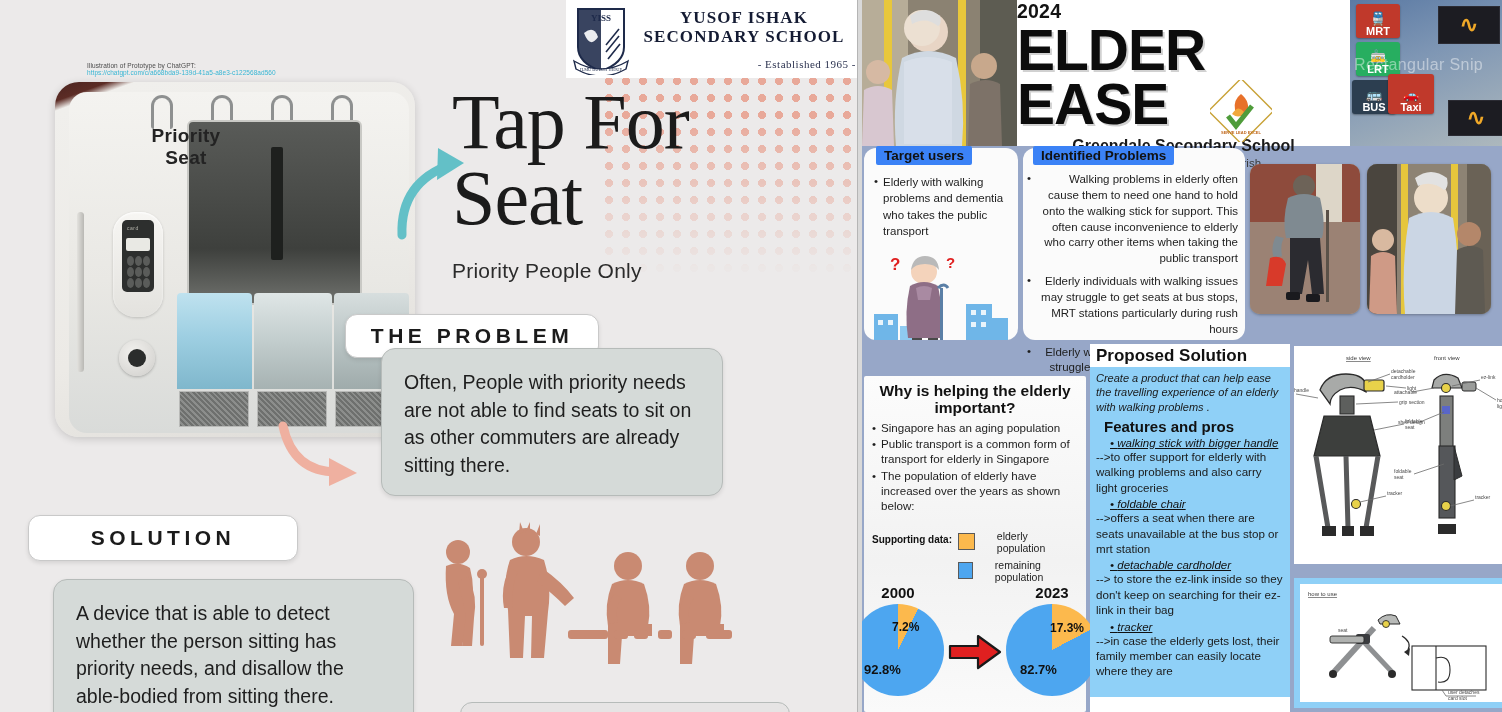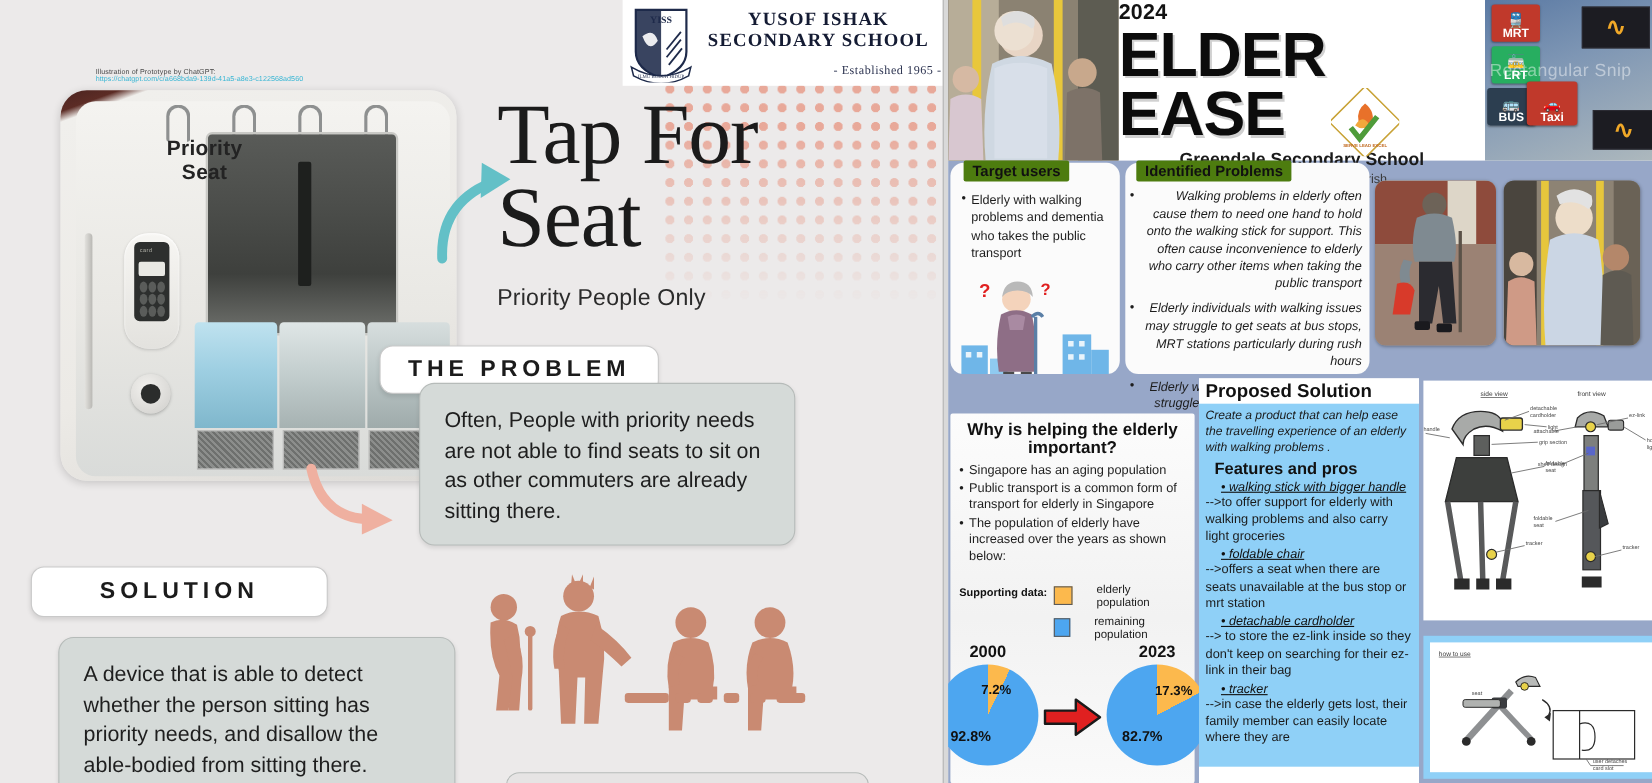--- a/index.html
+++ b/index.html
@@ -181,37 +181,37 @@
   }
   .sign .glyph { font-size:13px; line-height:1; }
   .smrt-logo { position:absolute; background:#1c1c22; border:1px solid #2b2b33; display:flex; align-items:center; justify-content:center; color:#f0a828; font-size:22px; font-weight:bold;}
 
   
   #rp-row1 { position:absolute; left:0; top:148px; width:640px; height:192px; display:flex; gap:5px; padding:0 2px; }
   .card-white {
     background:#fbfbfb; border-radius:12px; position:relative;
   }
   .card-tab {
-    position:absolute; top:-1px; background:#4d7c0f; color:#111;
+    position:absolute; top:-1px; background:#3b82f6; color:#111;
     font-weight:bold; font-size:13.5px; padding:2px 8px; border-radius:2px; white-space:nowrap;
   }
   #card-target { width:154px; }
   #card-problems { width:222px;text-align:right; }
   #rp-photos { width:250px; display:flex; gap:7px; align-items:flex-start; padding-top:16px;}
   .ph { border-radius:10px; height:150px; overflow:hidden; position:relative; box-shadow:0 1px 3px rgba(0,0,0,.3);}
   #ph-stick { width:110px; background:linear-gradient(170deg,#b7b0a6 0%, #8e7d72 30%, #6e5a50 65%, #9a8b80 100%); }
   #ph-bus2 { width:124px; background:linear-gradient(160deg,#4f4a42 0%, #8c8274 35%, #c3b9a4 60%, #6a6258 100%); }
 
   .bullets { font-size:11.5px; line-height:1.38; color:#1d1d1d; }
   .bullets li { margin-bottom:7px; list-style:none; position:relative; padding-left:9px;}
   .bullets li:before { content:"•"; position:absolute; left:0; top:-1px; }
   #card-target .tgt-text { position:absolute; left:10px; top:26px; right:8px; font-size:11.5px; line-height:1.42; color:#1d1d1d; }
   #card-target .tgt-text li:before{content:"•";}
   #granny { position:absolute; left:8px; bottom:0; width:138px; height:88px; }
-  #card-problems ul { position:absolute; left:4px; top:24px; right:7px;font-style:italic; }
+  #card-problems ul { position:absolute; left:4px; top:24px; right:7px; }
 
   #rp-row2 { position:absolute; left:0; top:344px; width:640px; height:368px; display:flex; gap:4px; padding:0 2px;}
   #col-why { width:222px; background:linear-gradient(180deg,#fcfcfc 0%, #f2f2f2 55%, #fafafa 100%); border-radius:2px; position:relative; padding:6px 8px;margin-top:32px;}
   #why-title { font-weight:bold; font-size:15.5px; text-align:center; line-height:1.12; color:#111; }
   #why-list { margin-top:3px; font-size:11.6px; line-height:1.32; color:#1d1d1d;}
   #why-list li { list-style:none; position:relative; padding-left:9px; margin-bottom:1px;}
   #why-list li:before{content:"•"; position:absolute; left:0;}
   #legend { margin-top:16px; display:flex; align-items:flex-start; gap:6px; }
   #legend .lbl { font-weight:bold; font-size:10px; color:#111; padding-top:4px; white-space:nowrap;}
   .lg-row { display:flex; align-items:center; gap:22px; margin-bottom:5px;}

